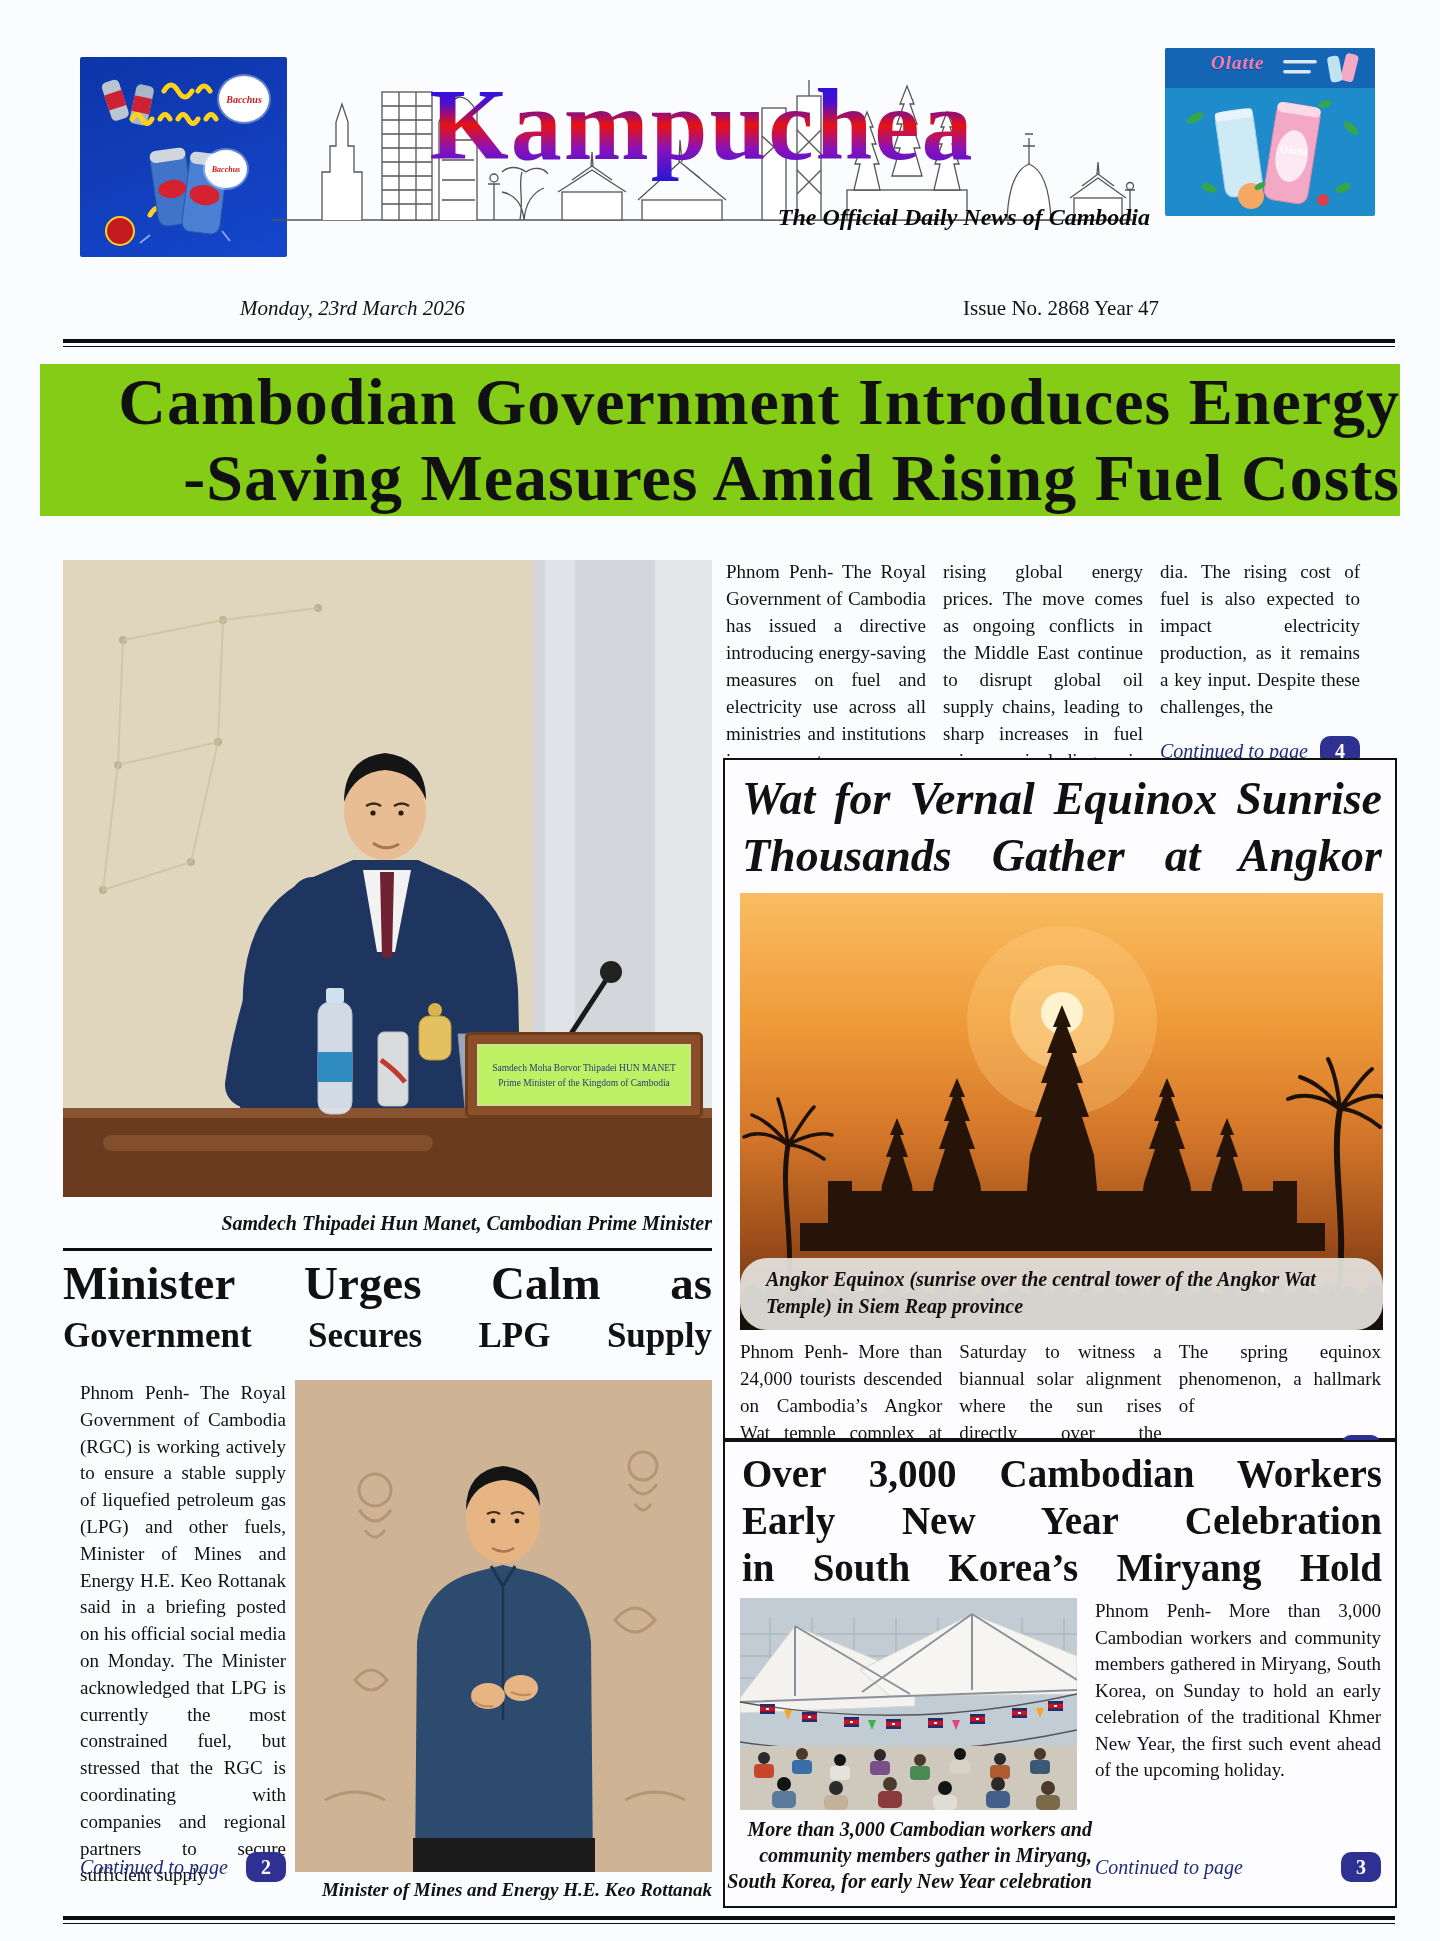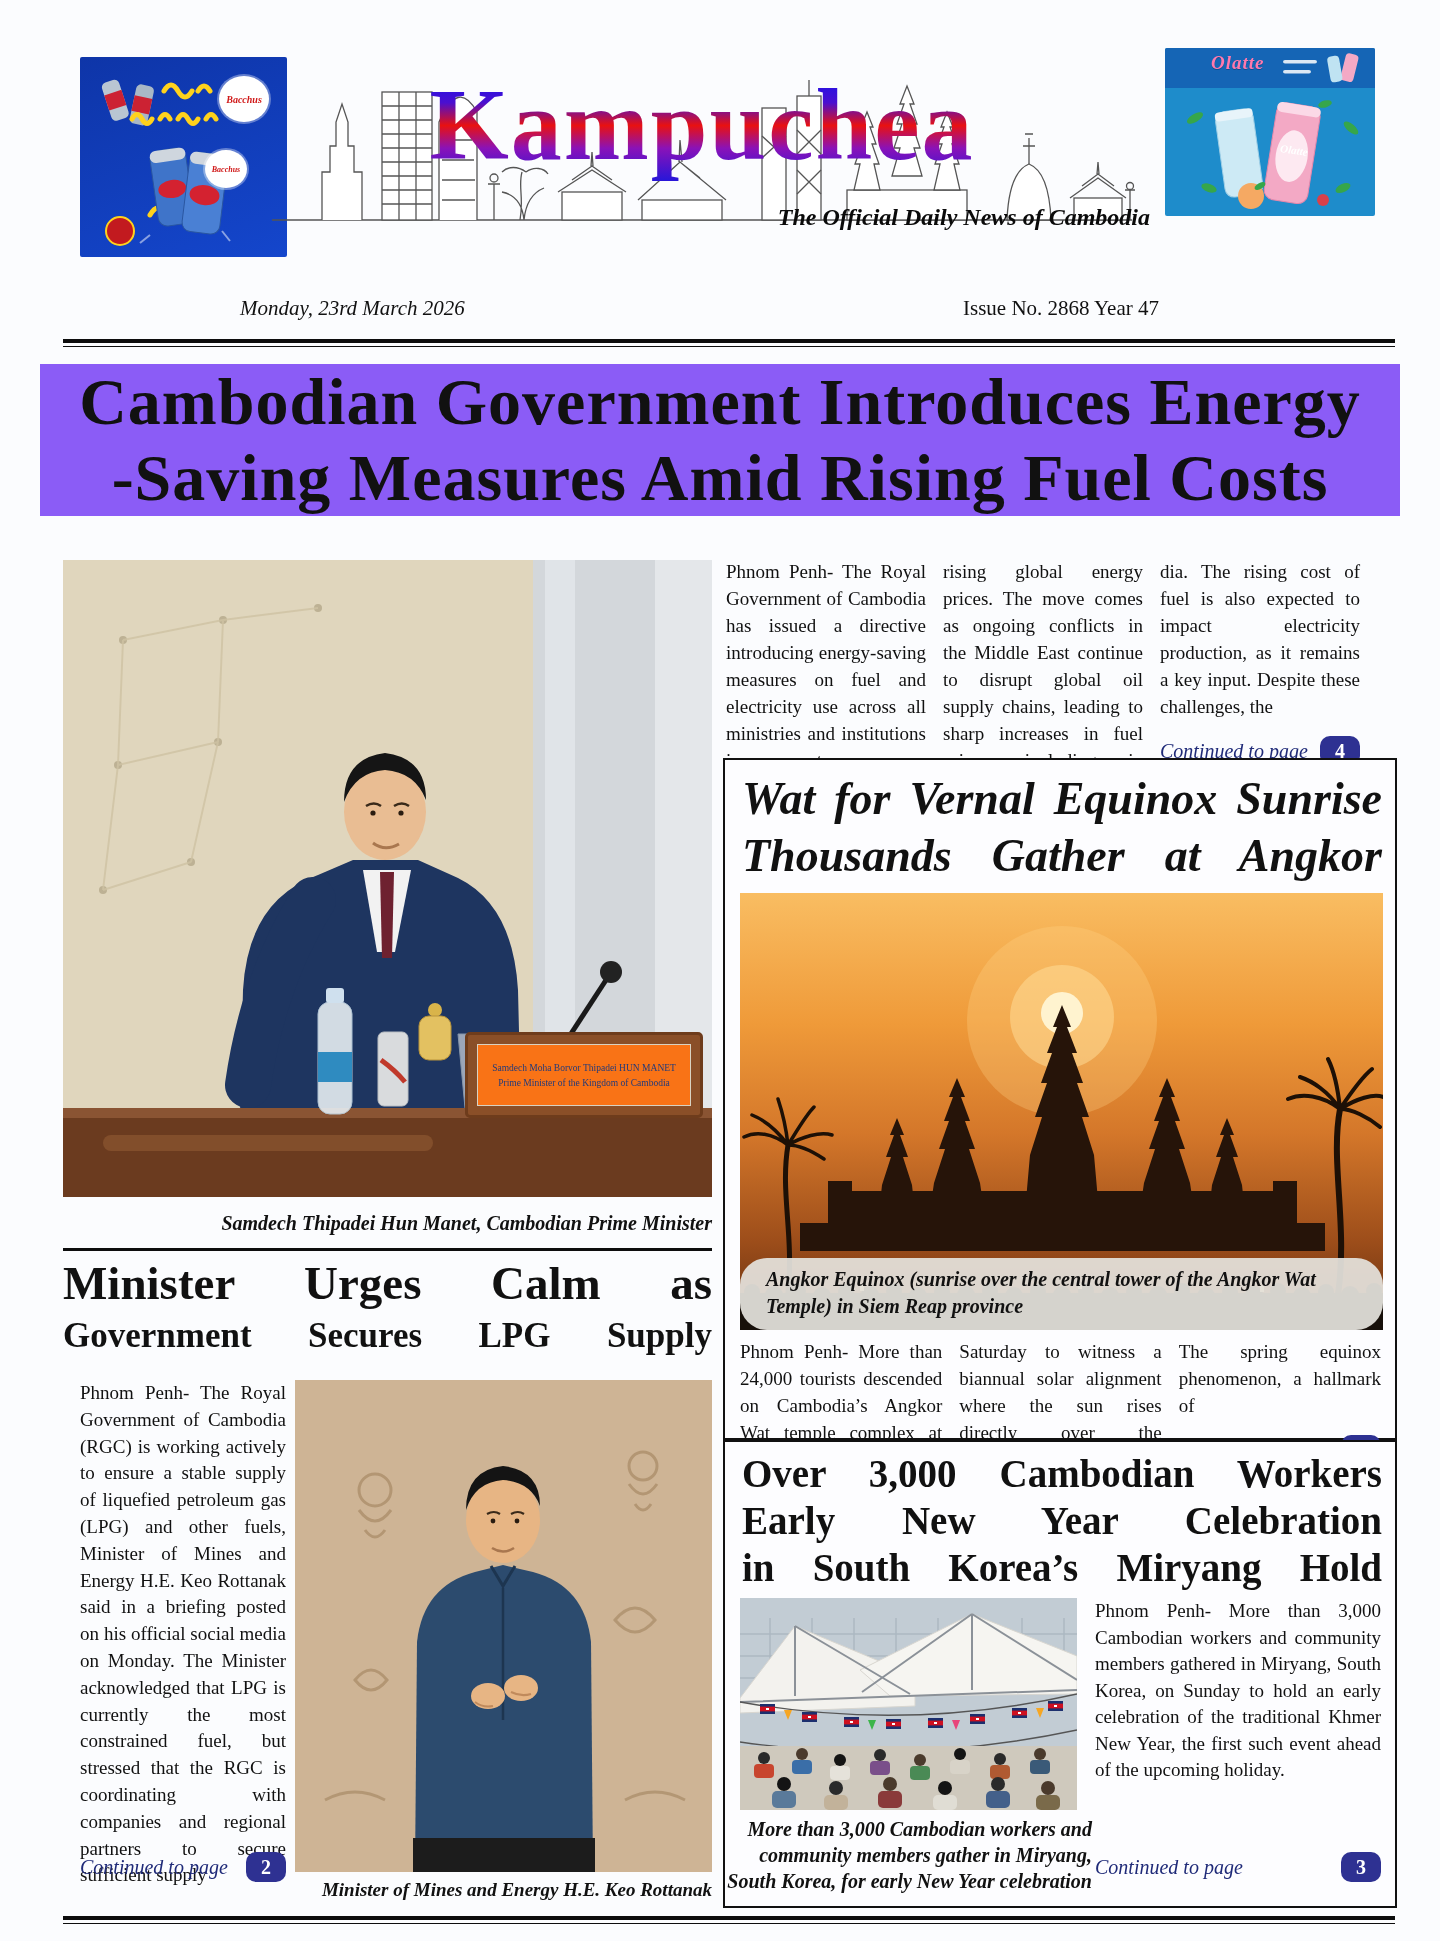--- a/index.html
+++ b/index.html
@@ -27,27 +27,27 @@
   .tagline { position:absolute; left:560px; top:204px; width:590px; text-align:right; font-size:24px; font-weight:bold; font-style:italic; color:#0a0a0a; }
 
   .dateline-date { position:absolute; left:240px; top:296px; font-size:21px; font-style:italic; }
   .dateline-issue { position:absolute; left:963px; top:296px; font-size:21px; }
 
   .rule { position:absolute; left:63px; width:1332px; height:8px; border-top:4px solid #0d0d0d; border-bottom:1.5px solid #0d0d0d; }
   .rule-top { top:339px; }
   .rule-bottom { top:1916px; }
 
   
-  .main-headline { position:absolute; left:40px; top:364px; width:1360px; text-align:center; background:#8b5cf6; }
+  .main-headline { position:absolute; left:40px; top:364px; width:1360px; text-align:right; background:#84cc16; }
   .main-headline div { font-size:66px; line-height:76px; font-weight:bold; letter-spacing:1px; }
 
   
   .lead-photo { position:absolute; left:63px; top:560px; width:649px; height:637px; background:#e7e3d6; overflow:hidden; }
   .nameplate { position:absolute; left:402px; top:472px; width:238px; height:86px; background:#8a4f28; border:3px solid #6e3c1c; border-radius:5px; padding:9px; }
-  .nameplate-card { width:100%; height:100%; background:#f97316; border:1px solid #d8d2c2; display:flex; flex-direction:column; justify-content:center; gap:5px; padding:0 8px; }
+  .nameplate-card { width:100%; height:100%; background:#bef264; border:1px solid #d8d2c2; display:flex; flex-direction:column; justify-content:center; gap:5px; padding:0 8px; }
   .nameplate-card div { font-size:9.5px; color:#223a7a; text-align:center; white-space:nowrap; overflow:hidden; }
   .photo-caption { position:absolute; text-align:right; font-size:20px; font-weight:bold; font-style:italic; line-height:1.3; }
   .lead-caption { left:63px; top:1210px; width:649px; }
 
   .cols { position:absolute; display:flex; gap:17px; }
   .lead-cols { left:726px; top:558px; width:634px; }
   .col { flex:1; font-size:19px; line-height:27px; text-align:justify; }
   .continued-row { display:flex; align-items:center; justify-content:space-between; margin-top:16px; }
   .continued-label { font-size:20px; font-style:italic; color:#1f2a78; }
   .continued-badge { min-width:40px; height:30px; background:#2e3192; color:#fff; border-radius:10px;

